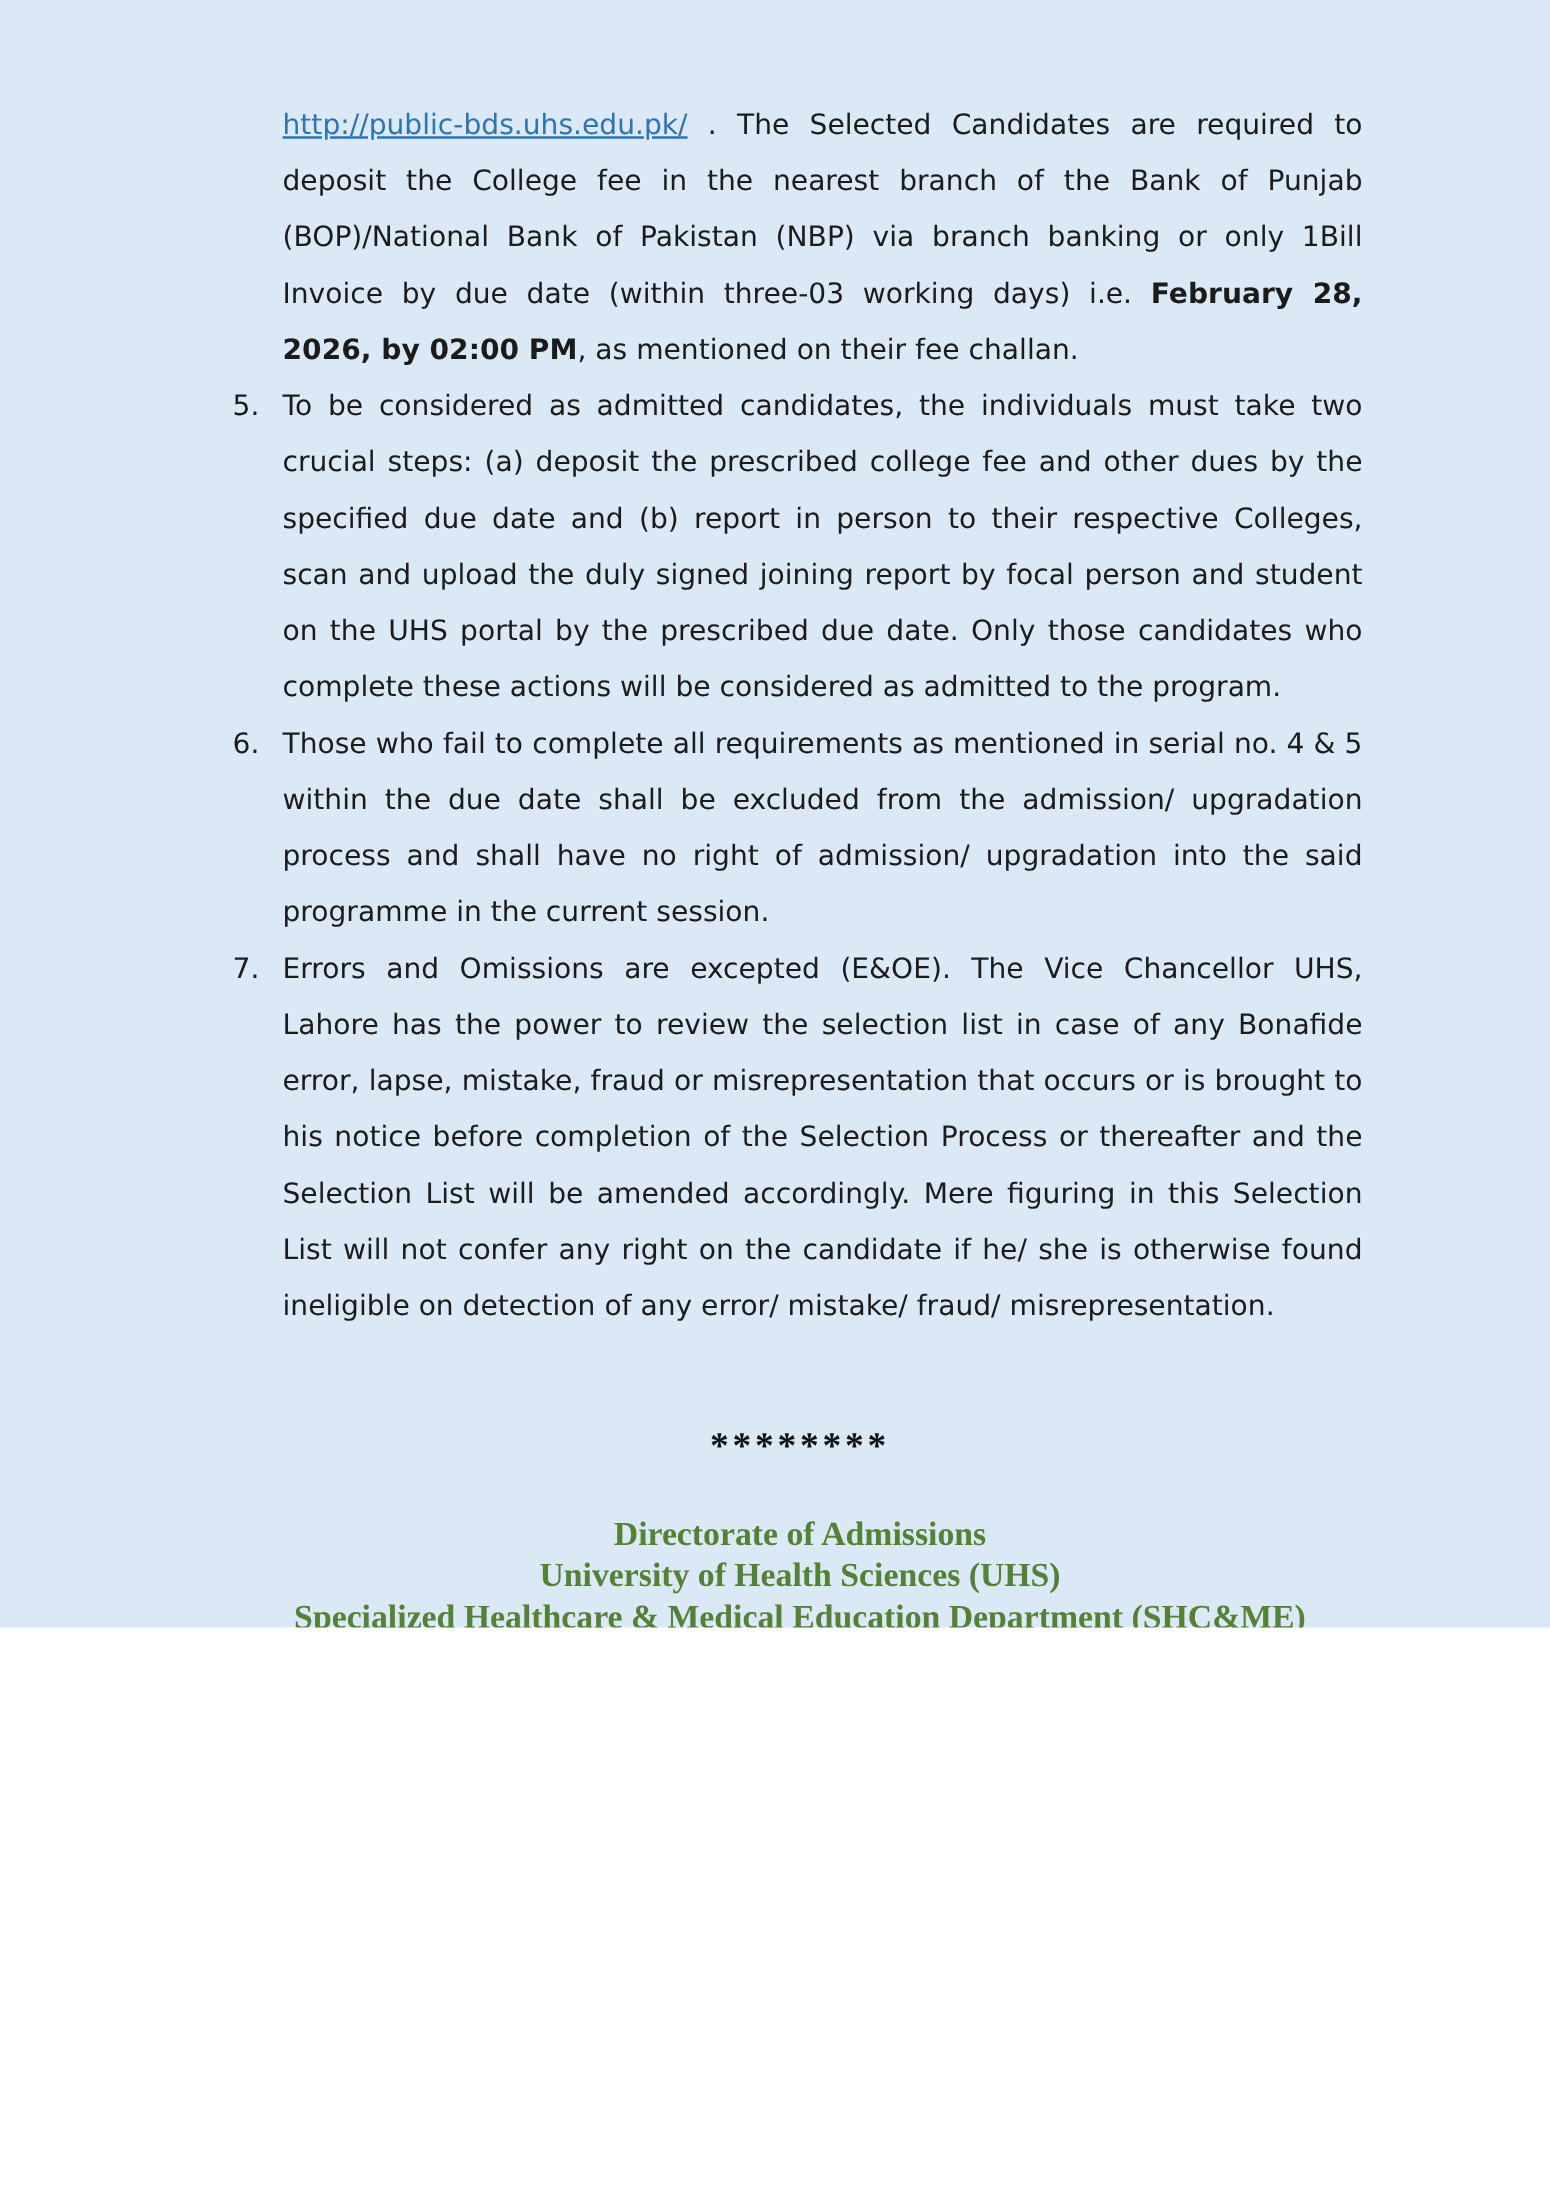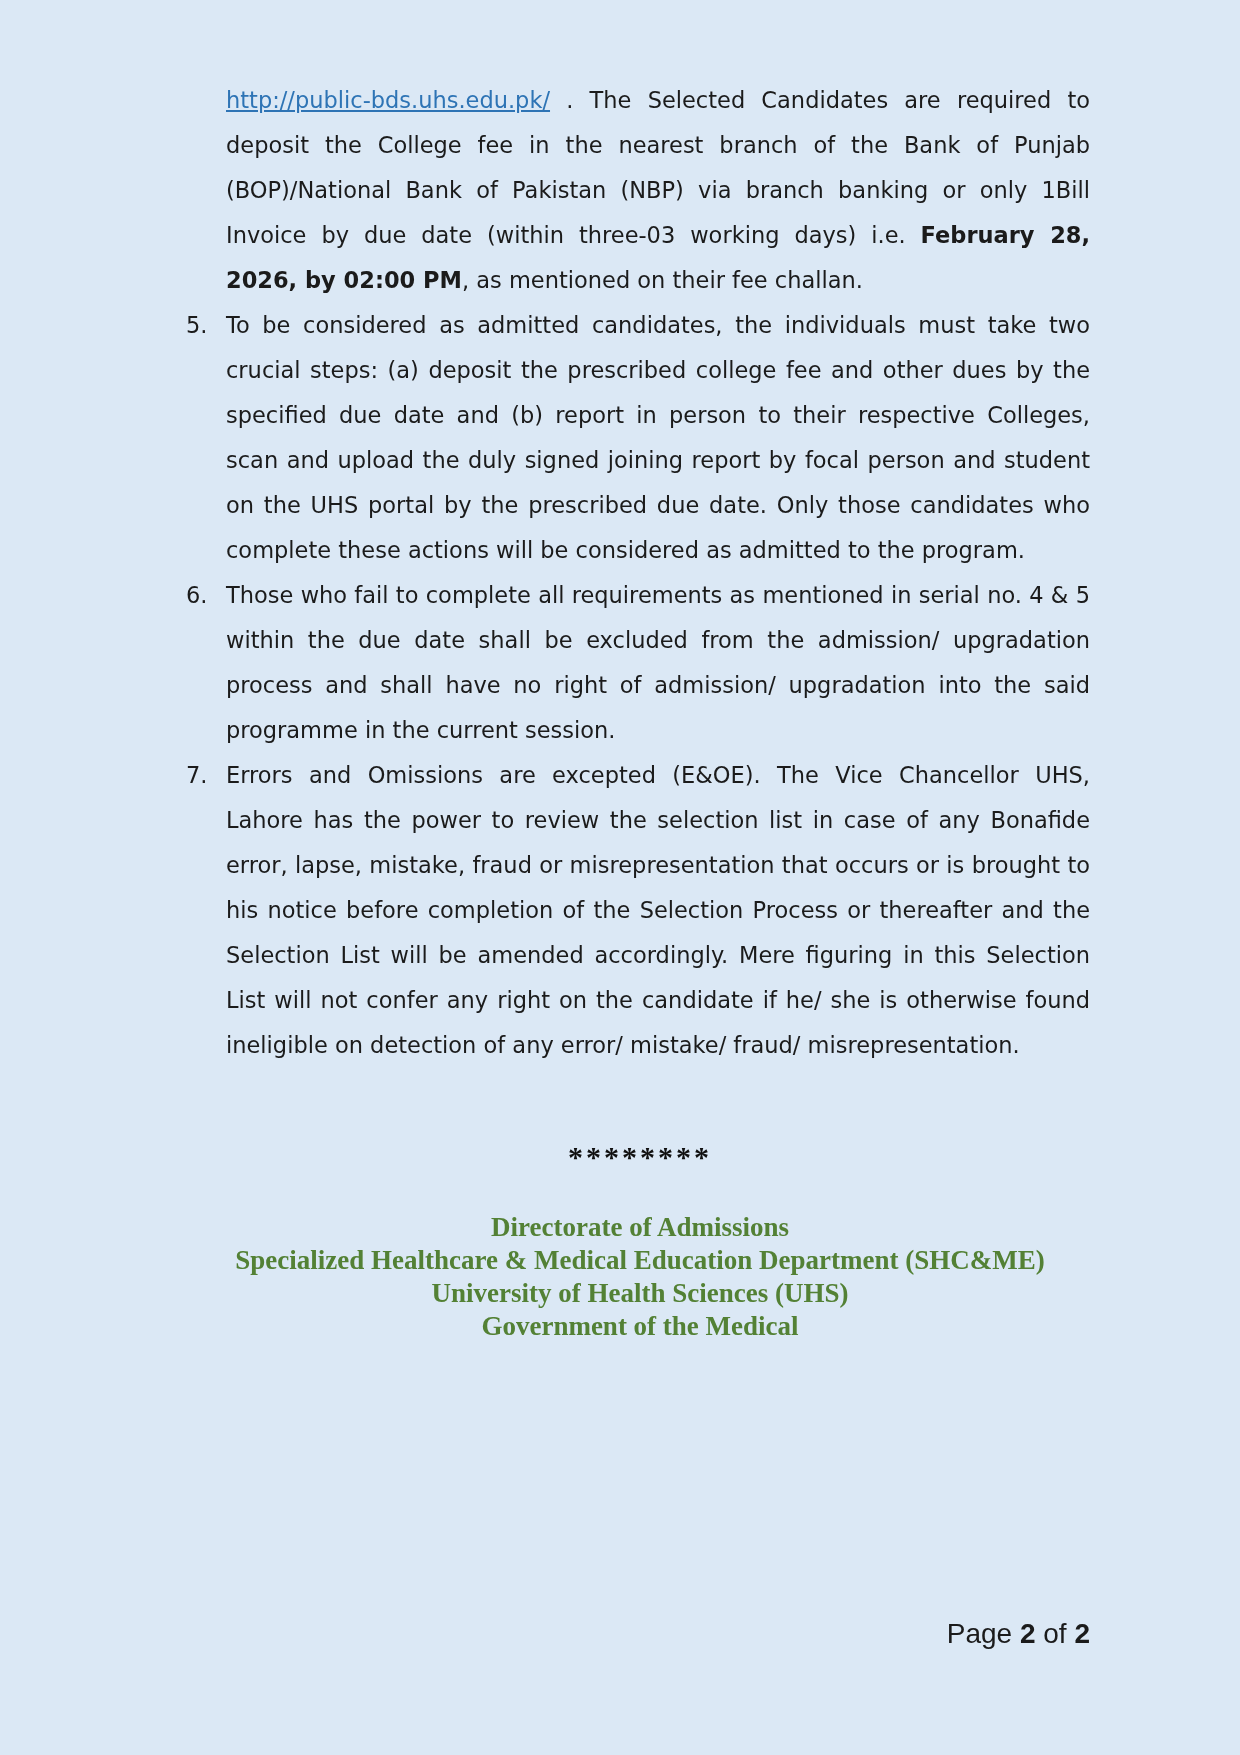--- a/index.html
+++ b/index.html
@@ -2,21 +2,21 @@
 <html><head>
 <meta charset="utf-8">
 <style>
   html, body {
     margin: 0;
     padding: 0;
   }
   .page {
     position: relative;
     width: 1240px;
-    height: 1755px;
+    height: 1302px;
     background: #dbe8f5;
     font-family: "DejaVu Sans", sans-serif;
     color: #1b1b1b;
     overflow: hidden;
   }
   .content {
     position: absolute;
     left: 190px;
     top: 78px;
     width: 900px;
@@ -101,22 +101,22 @@
         <span class="list-number">7.</span>
         <span>Errors and Omissions are excepted (E&amp;OE). The Vice Chancellor UHS, Lahore has the power to review the selection list in case of any Bonafide error, lapse, mistake, fraud or misrepresentation that occurs or is brought to his notice before completion of the Selection Process or thereafter and the Selection List will be amended accordingly. Mere figuring in this Selection List will not confer any right on the candidate if he/ she is otherwise found ineligible on detection of any error/ mistake/ fraud/ misrepresentation.</span>
       </div>
 
     </div>
 
     <div class="separator">********</div>
 
     <div class="signature-block">
       <div>Directorate of Admissions</div>
+      <div>University of Health Sciences (UHS)</div>
       <div>Specialized Healthcare &amp; Medical Education Department (SHC&amp;ME)</div>
-      <div>University of Health Sciences (UHS)</div>
       <div>Government of the Medical</div>
     </div>
 
   </div>
 
   <div class="page-footer">
     <span>Page </span><span class="bold">2</span><span> of </span><span class="bold">2</span>
   </div>
 </div>
 

